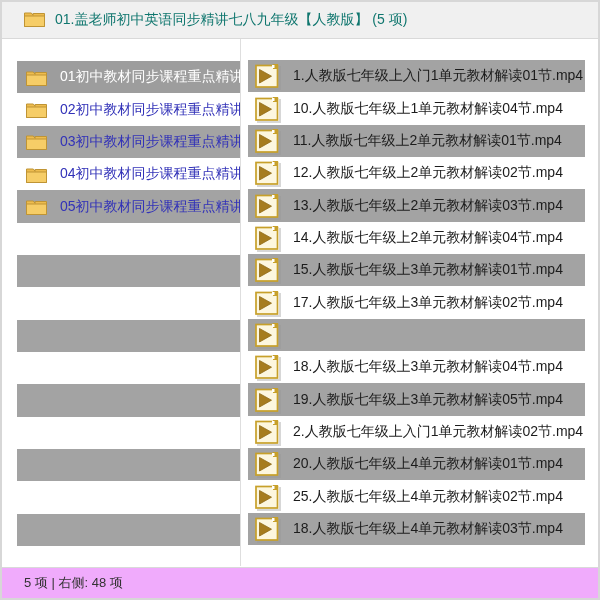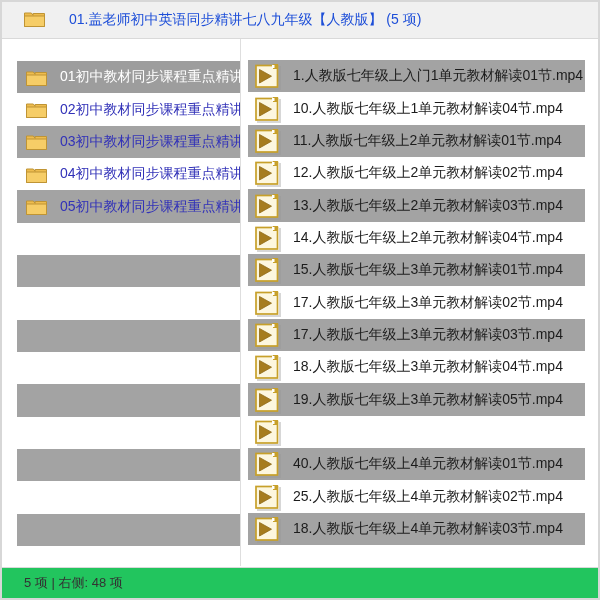--- a/index.html
+++ b/index.html
@@ -18,23 +18,23 @@
   
   .header {
     position: absolute; top: 0; left: 0; right: 0; height: 37px;
     background: #f0f0f0;
     border-bottom: 1px solid #d9d9d9;
     display: flex; align-items: center;
     padding-left: 22px;
     box-sizing: border-box;
   }
   .header .title {
-    margin-left: 24px;
+    margin-left: 10px;
     font-size: 14px;
-    color: #1d4ed8;
+    color: #0f766e;
     white-space: nowrap;
   }
   
   .folder-ico { width: 21px; height: 17px; display: inline-block; flex: 0 0 21px; }
   
   .left-pane {
     position: absolute; left: 15px; top: 59px; width: 223px;
   }
   .right-pane {
     position: absolute; left: 246px; top: 58px; width: 337px;
@@ -65,21 +65,21 @@
     font-size: 14px;
     color: #1c1c1c;
   }
   .video-ico {
     width: 24px; height: 24px; flex: 0 0 24px;
     box-shadow: 2px 2px 0 rgba(150,150,150,0.38);
   }
   
   .statusbar {
     position: absolute; left: 0; right: 0; bottom: 0; height: 31px;
-    background: #22c55e;
+    background: #f0abfc;
     border-top: 1px solid #d9d9d9;
     display: flex; align-items: center;
     padding-left: 22px;
     box-sizing: border-box;
     font-size: 13px;
     color: #333333;
   }
 </style>
 </head>
 <body>
@@ -245,21 +245,20 @@
       </div>
       <div class="row file-row stripe">
         <span style="display: inline-flex;">
           <svg class="video-ico" viewBox="0 0 24 24" xmlns="http://www.w3.org/2000/svg">
     <rect x="1" y="1.5" width="21.5" height="21.5" fill="#fdf7df" stroke="#c7a02a" stroke-width="1.7"></rect>
     <rect x="18" y="0" width="5" height="5" fill="#c7a02a"></rect>
     <rect x="17" y="1" width="2.5" height="3" fill="#ffffff"></rect>
     <polygon points="4.5,5.5 4.5,19 16.5,12.2" fill="#a67c1e" stroke="#8f6a15" stroke-width="0.8"></polygon>
   </svg>
         </span>
-        <span class="label">17.人教版七年级上3单元教材解读03节.mp4</span>
       </div>
       <div class="row file-row">
         <span style="display: inline-flex;">
           <svg class="video-ico" viewBox="0 0 24 24" xmlns="http://www.w3.org/2000/svg">
     <rect x="1" y="1.5" width="21.5" height="21.5" fill="#fdf7df" stroke="#c7a02a" stroke-width="1.7"></rect>
     <rect x="18" y="0" width="5" height="5" fill="#c7a02a"></rect>
     <rect x="17" y="1" width="2.5" height="3" fill="#ffffff"></rect>
     <polygon points="4.5,5.5 4.5,19 16.5,12.2" fill="#a67c1e" stroke="#8f6a15" stroke-width="0.8"></polygon>
   </svg>
         </span>
@@ -278,31 +277,32 @@
       </div>
       <div class="row file-row">
         <span style="display: inline-flex;">
           <svg class="video-ico" viewBox="0 0 24 24" xmlns="http://www.w3.org/2000/svg">
     <rect x="1" y="1.5" width="21.5" height="21.5" fill="#fdf7df" stroke="#c7a02a" stroke-width="1.7"></rect>
     <rect x="18" y="0" width="5" height="5" fill="#c7a02a"></rect>
     <rect x="17" y="1" width="2.5" height="3" fill="#ffffff"></rect>
     <polygon points="4.5,5.5 4.5,19 16.5,12.2" fill="#a67c1e" stroke="#8f6a15" stroke-width="0.8"></polygon>
   </svg>
         </span>
-      </div>
-      <div class="row file-row stripe">
-        <span style="display: inline-flex;">
-          <svg class="video-ico" viewBox="0 0 24 24" xmlns="http://www.w3.org/2000/svg">
-    <rect x="1" y="1.5" width="21.5" height="21.5" fill="#fdf7df" stroke="#c7a02a" stroke-width="1.7"></rect>
-    <rect x="18" y="0" width="5" height="5" fill="#c7a02a"></rect>
-    <rect x="17" y="1" width="2.5" height="3" fill="#ffffff"></rect>
-    <polygon points="4.5,5.5 4.5,19 16.5,12.2" fill="#a67c1e" stroke="#8f6a15" stroke-width="0.8"></polygon>
-  </svg>
-        </span>
-        <span class="label">40.人教版七年级上4单元教材解读01节.mp4</span>
+        <span class="label">2.人教版七年级上入门1单元教材解读02节.mp4</span>
+      </div>
+      <div class="row file-row stripe">
+        <span style="display: inline-flex;">
+          <svg class="video-ico" viewBox="0 0 24 24" xmlns="http://www.w3.org/2000/svg">
+    <rect x="1" y="1.5" width="21.5" height="21.5" fill="#fdf7df" stroke="#c7a02a" stroke-width="1.7"></rect>
+    <rect x="18" y="0" width="5" height="5" fill="#c7a02a"></rect>
+    <rect x="17" y="1" width="2.5" height="3" fill="#ffffff"></rect>
+    <polygon points="4.5,5.5 4.5,19 16.5,12.2" fill="#a67c1e" stroke="#8f6a15" stroke-width="0.8"></polygon>
+  </svg>
+        </span>
+        <span class="label">20.人教版七年级上4单元教材解读01节.mp4</span>
       </div>
       <div class="row file-row">
         <span style="display: inline-flex;">
           <svg class="video-ico" viewBox="0 0 24 24" xmlns="http://www.w3.org/2000/svg">
     <rect x="1" y="1.5" width="21.5" height="21.5" fill="#fdf7df" stroke="#c7a02a" stroke-width="1.7"></rect>
     <rect x="18" y="0" width="5" height="5" fill="#c7a02a"></rect>
     <rect x="17" y="1" width="2.5" height="3" fill="#ffffff"></rect>
     <polygon points="4.5,5.5 4.5,19 16.5,12.2" fill="#a67c1e" stroke="#8f6a15" stroke-width="0.8"></polygon>
   </svg>
         </span>

